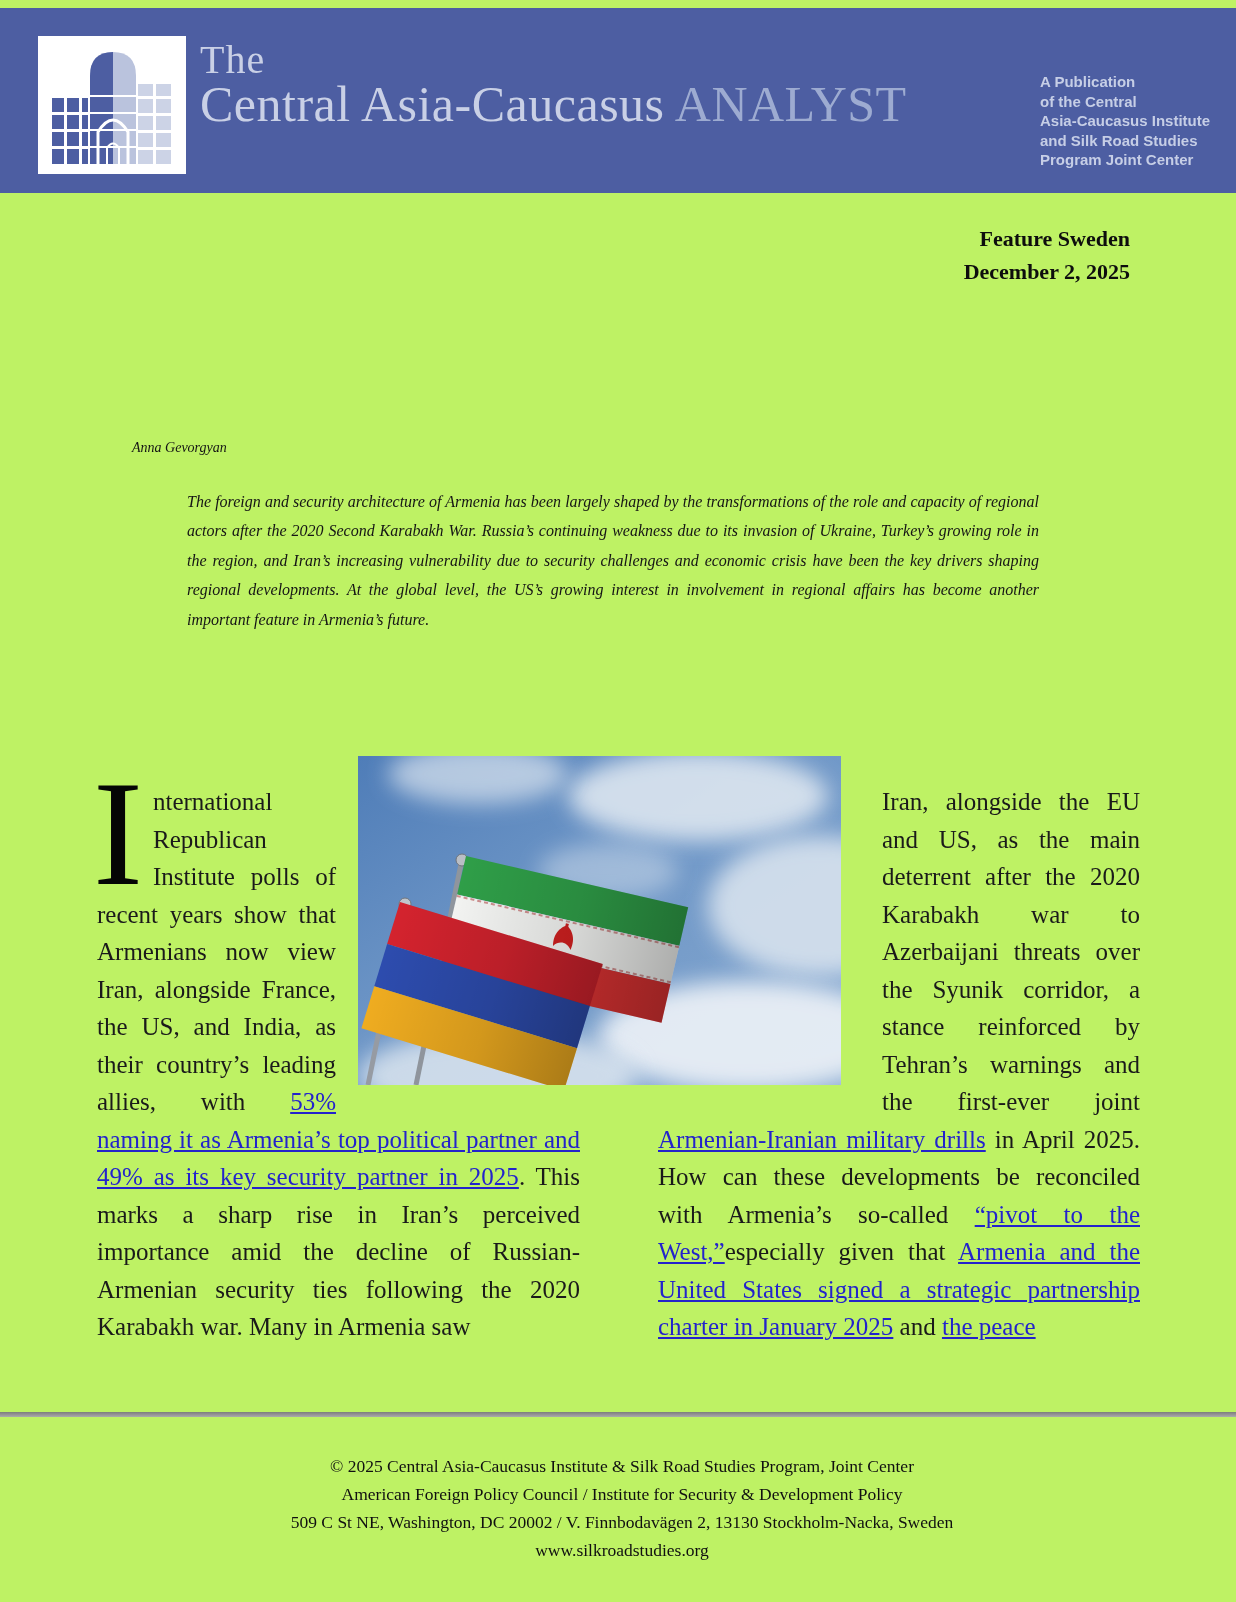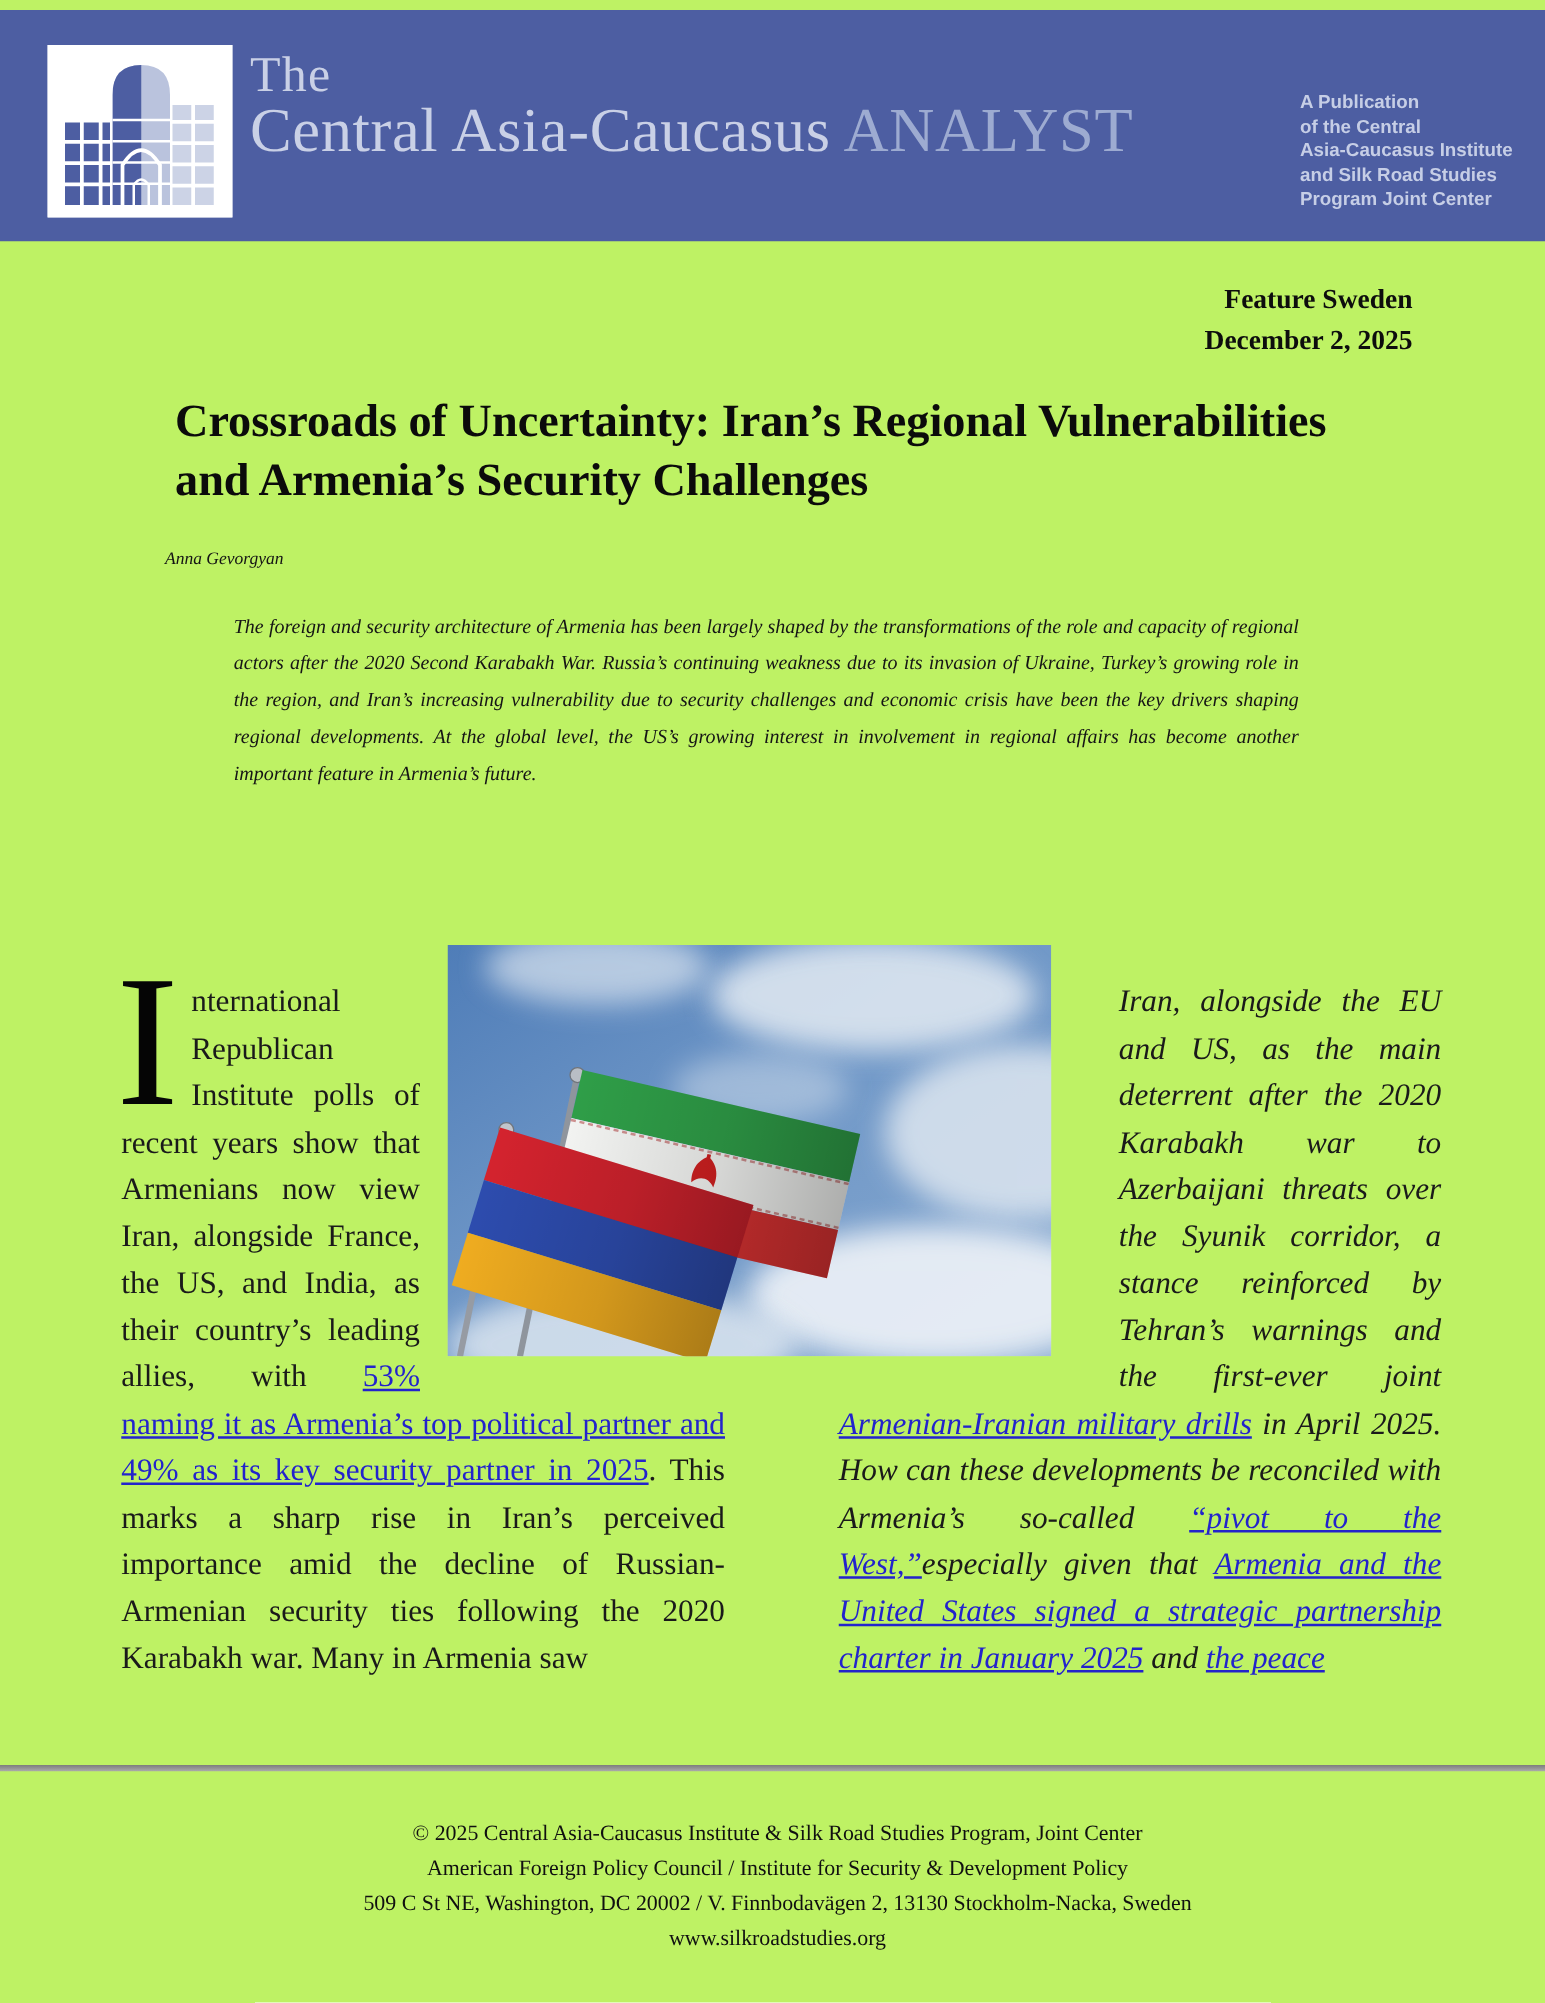--- a/index.html
+++ b/index.html
@@ -57,21 +57,21 @@
   }
   
   .body-grid {
     position:absolute; left:97px; top:757px; width:1043px; height:600px;
   }
   .col {
     position:absolute; top:0; padding-top:26px;
     font-size:25px; line-height:37.5px; text-align:justify; color:#1a1a1a;
   }
   .col-left  { left:0;    width:483px; }
-  .col-right { left:574px; width:482px;font-style:italic; }
+  .col-right { left:561px; width:482px; }
   .spacer { content:""; }
   .spacer-r { float:right; width:244px; height:337px; }
   .spacer-l { float:left;  width:224px; height:337px; }
   .dropcap {
     float:left; font-size:150px; line-height:105px; height:105px;
     width:52px; margin:-2px 8px 0 -4px; color:#050505;
   }
   .col a { color:#2323cc; text-decoration:underline; }
   
   .photo {
@@ -156,21 +156,20 @@
       <span>and Silk Road Studies</span>
       <span>Program Joint Center</span>
     </div>
   </header>
 
   <div class="meta">
     <div>Feature Sweden</div>
     <div>December 2, 2025</div>
   </div>
 
-  <h1 class="title">Crossroads of Uncertainty: Iran’s Regional Vulnerabilities and Armenia’s Security Challenges</h1>
   <div class="author">Anna Gevorgyan</div>
   <p class="abstract">The foreign and security architecture of Armenia has been largely shaped by the transformations of the role and capacity of regional actors after the 2020 Second Karabakh War. Russia’s continuing weakness due to its invasion of Ukraine, Turkey’s growing role in the region, and Iran’s increasing vulnerability due to security challenges and economic crisis have been the key drivers shaping regional developments. At the global level, the US’s growing interest in involvement in regional affairs has become another important feature in Armenia’s future.</p>
 
   <div class="body-grid">
 
     <div class="col col-left">
       <span class="spacer spacer-r"></span>
       <span class="dropcap">I</span>
       <span>nternational Republican Institute polls of recent years show that Armenians now view Iran, alongside France, the US, and India, as their country’s leading allies, with </span><a href="#">53% naming it as Armenia’s top political partner and 49% as its key security partner in 2025</a><span>. This marks a sharp rise in Iran’s perceived importance amid the decline of Russian-Armenian security ties following the 2020 Karabakh war. Many in Armenia saw</span>
     </div>

